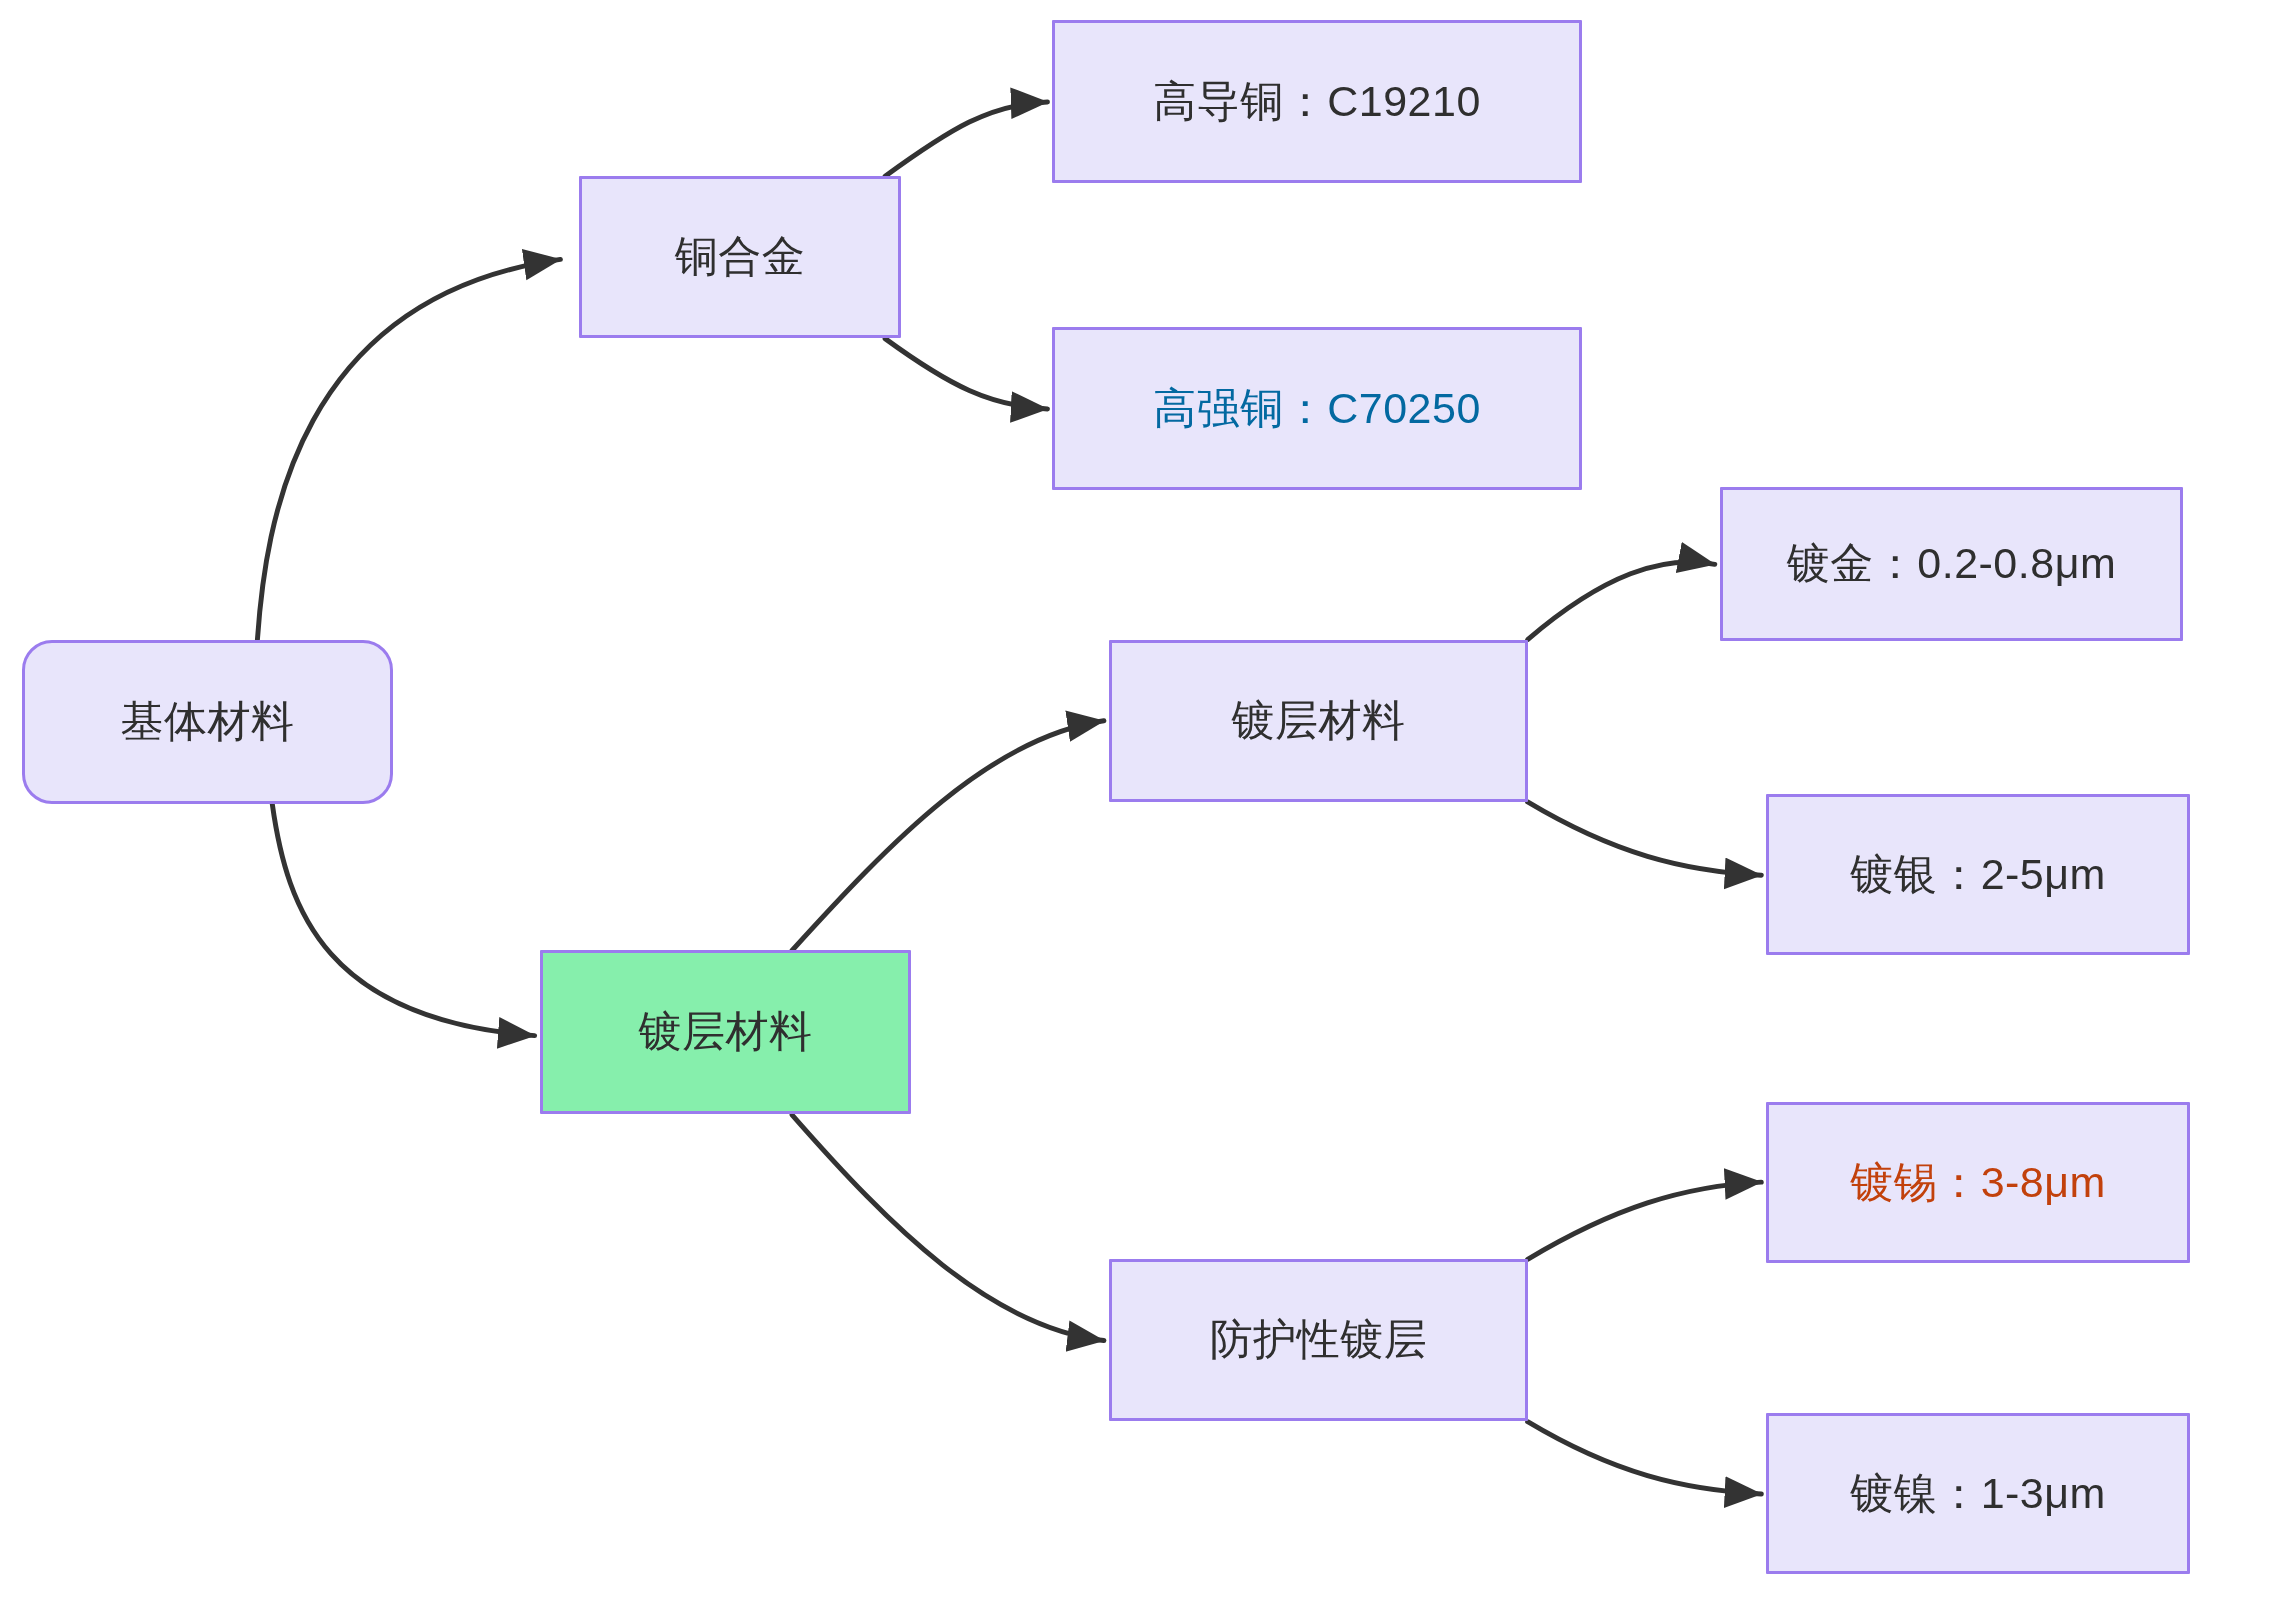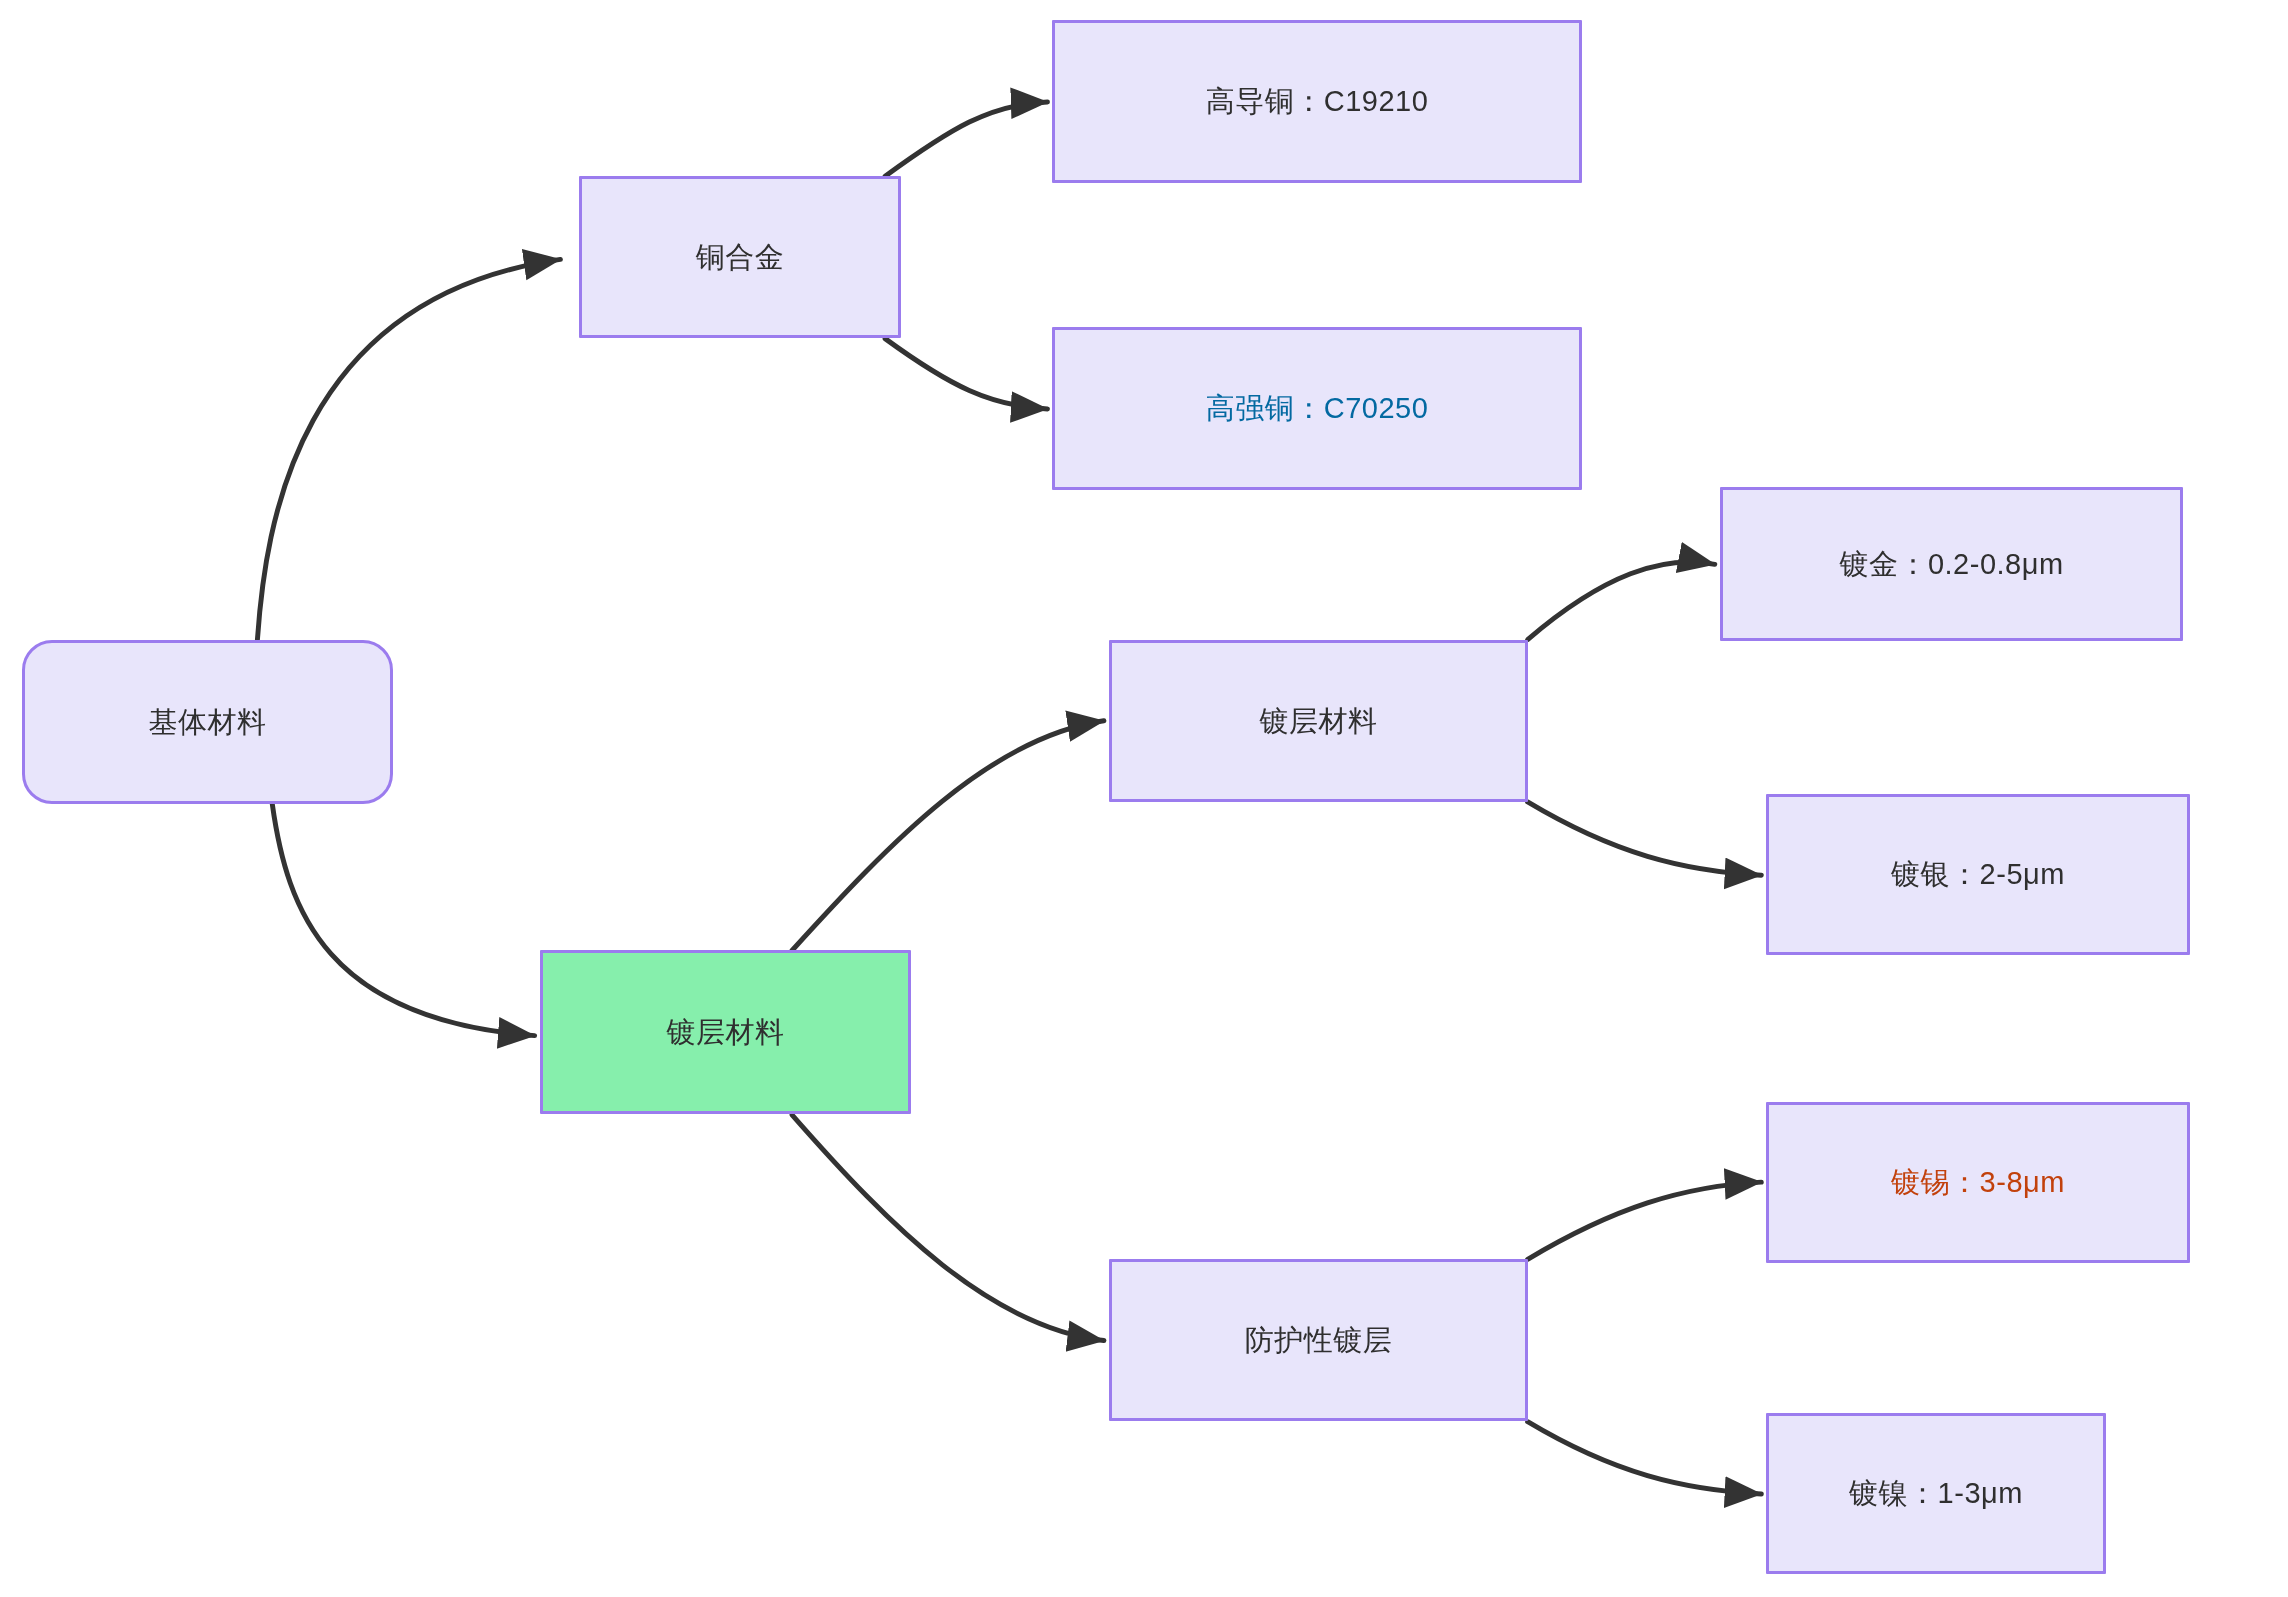--- a/index.html
+++ b/index.html
@@ -29,21 +29,21 @@
   .node {
     position: absolute;
     box-sizing: border-box;
     background: #e8e5fb;
     border: 3px solid #9b7cee;
     border-radius: 1px;
     display: flex;
     align-items: center;
     justify-content: center;
     color: #2f2f2f;
-    font-size: 29px;
+    font-size: 43px;
     line-height: 1.25;
     letter-spacing: 0.5px;
     white-space: nowrap;
     font-weight: 400;
   }
   .node-label {
     display: block;
   }
 </style>
 </head>
@@ -95,19 +95,19 @@
       </div>
       <div class="node" style="left: 1720px; top: 487px; width: 463px; height: 154px; background: rgb(232, 229, 251); border-color: rgb(155, 124, 238); color: rgb(47, 47, 47);">
         <span class="node-label">镀金：0.2-0.8μm</span>
       </div>
       <div class="node" style="left: 1766px; top: 794px; width: 424px; height: 161px; background: rgb(232, 229, 251); border-color: rgb(155, 124, 238); color: rgb(47, 47, 47);">
         <span class="node-label">镀银：2-5μm</span>
       </div>
       <div class="node" style="left: 1766px; top: 1102px; width: 424px; height: 161px; background: rgb(232, 229, 251); border-color: rgb(155, 124, 238); color: #c2410c;">
         <span class="node-label">镀锡：3-8μm</span>
       </div>
-      <div class="node" style="left: 1766px; top: 1413px; width: 340px; height: 161px; background: rgb(232, 229, 251); border-color: rgb(155, 124, 238); color: rgb(47, 47, 47);">
+      <div class="node" style="left: 1766px; top: 1413px; width: 424px; height: 161px; background: rgb(232, 229, 251); border-color: rgb(155, 124, 238); color: rgb(47, 47, 47);">
         <span class="node-label">镀镍：1-3μm</span>
       </div>
     </div>
 
 </div>
 
 
 </body></html>

